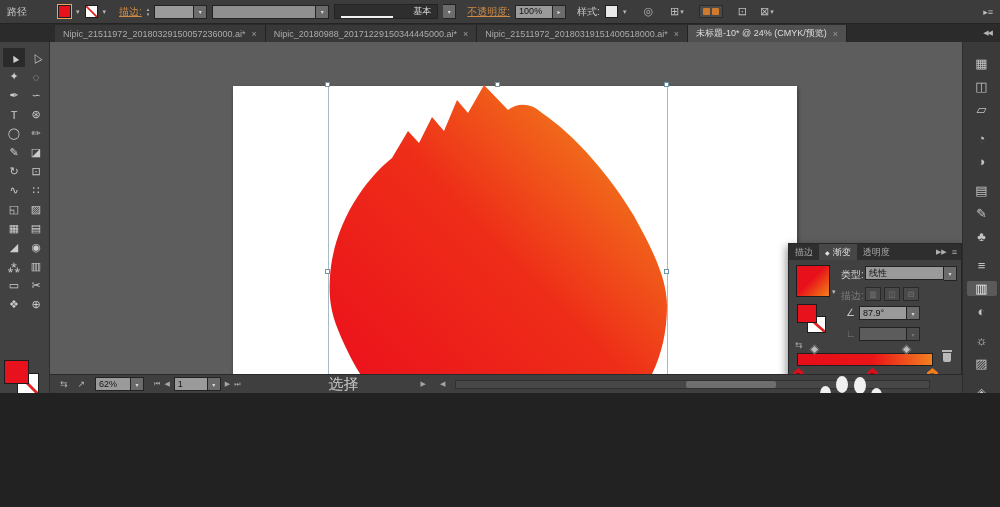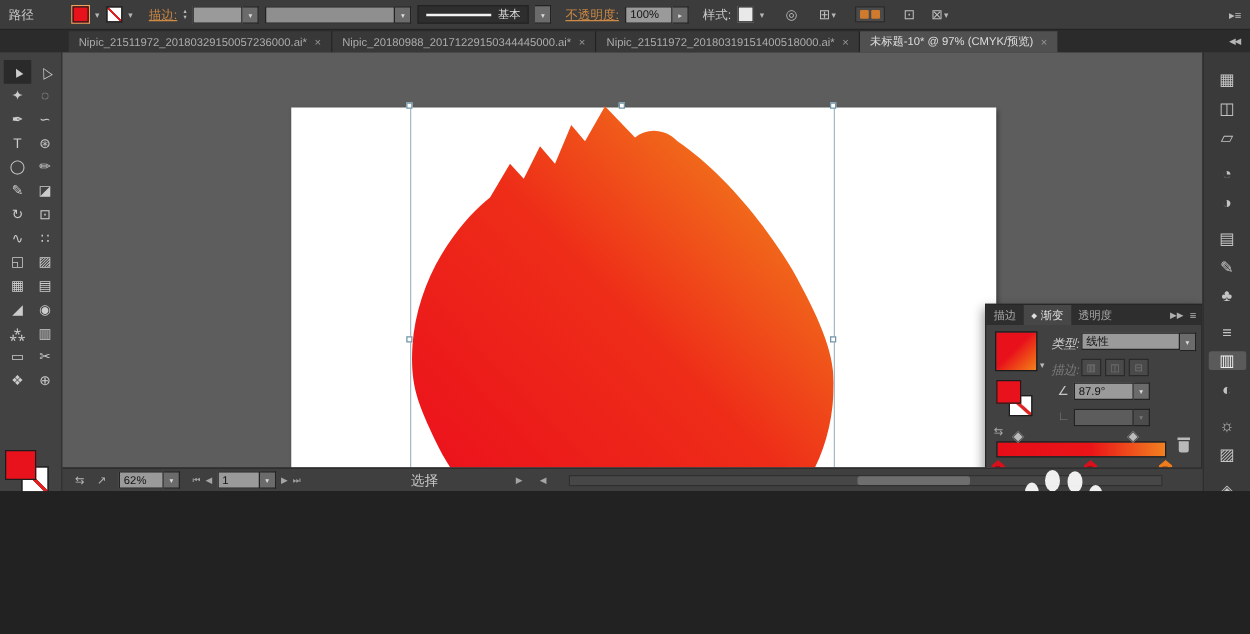--- a/index.html
+++ b/index.html
@@ -17,21 +17,21 @@
   .sw-fill { background:#e8121c; box-shadow:0 0 0 1px #f2a35c; }
   .sw-none { background:linear-gradient(to top right,#fff 44%,#d22 46%,#d22 54%,#fff 56%); }
   .sw-white { background:#e9e9e9; }
   .dd { color:#b5b5b5; font-size:7px; }
   .fld { background:#9a9a9a; color:#141414; border:1px solid #232323; height:14px;
     line-height:13px; font-size:9px; padding:0 3px; display:inline-flex; align-items:center; }
   .ddbtn { width:13px; height:14px; background:#6b6b6b; border:1px solid #232323; border-left:none;
     color:#d9d9d9; font-size:6px; display:inline-flex; align-items:center; justify-content:center; }
   .stepper { display:inline-flex; flex-direction:column; font-size:5px; color:#bbb; line-height:5px; }
   .brushfld { background:#2e2e2e; border:1px solid #232323; height:15px; display:inline-flex;
-    align-items:center; gap:5px; padding:0 6px; color:#ddd; font-size:9px; }
+    align-items:flex-end; gap:20px; padding:0 6px; color:#ddd; font-size:9px; }
   .brushline { width:52px; height:2px; background:#f2f2f2; display:inline-block; }
   .cb-icon { color:#bdbdbd; font-size:11px; display:inline-flex; align-items:center; gap:1px; }
   .orangebtn { display:inline-flex; gap:2px; background:#4a4a4a; border:1px solid #2a2a2a; padding:2px 3px; }
   .orangebtn i { width:7px; height:7px; background:#d07a2e; border-radius:1px; display:block; }
   .cb-right { margin-left:auto; color:#bdbdbd; font-size:9px; }
 
   
   .tab-bar { position:absolute; top:24px; left:0; right:0; height:18px; background:#2b2b2b;
     display:flex; align-items:flex-end; padding-left:55px; font-size:9px; color:#ababab; }
   .tab { height:17px; display:flex; align-items:center; gap:6px; padding:0 8px; background:#383838;
@@ -87,21 +87,21 @@
     border:1px solid #262626; box-shadow:-2px 3px 8px rgba(0,0,0,.4); font-size:10px; color:#cfcfcf; }
   .gp-header { position:absolute; top:0; left:0; right:0; height:16px; background:#2e2e2e; display:flex;
     align-items:stretch; font-size:9px; }
   .gp-tab { padding:2px 6px; color:#a8a8a8; display:flex; align-items:center; gap:3px; }
   .gp-tab.active { background:#474747; color:#e0e0e0; }
   .gp-head-right { margin-left:auto; display:flex; align-items:center; gap:5px; padding-right:4px;
     color:#b0b0b0; font-size:7px; }
   .gp-swatch { position:absolute; left:7px; top:21px; width:34px; height:32px; border:1px solid #1d1d1d;
     background:linear-gradient(135deg,#e8101b 45%,#ef5a17 80%,#f28020); }
   .gp-swatch-dd { position:absolute; left:43px; top:44px; font-size:7px; color:#bbb; }
-  .gp-row-label { position:absolute; color:#cfcfcf;font-style:italic; }
+  .gp-row-label { position:absolute; color:#cfcfcf; }
   .gp-disabled { color:#7b7b7b; }
   .gp-ddwide { position:absolute; left:76px; top:22px; width:92px; height:15px; display:flex; }
   .gp-ddwide .fld { flex:1; }
   .gp-strokeicons { position:absolute; left:76px; top:43px; display:flex; gap:3px; }
   .gp-si { width:16px; height:14px; border:1px solid #2a2a2a; background:#4a4a4a; color:#777;
     font-size:8px; display:flex; align-items:center; justify-content:center; }
   .gp-proxy { position:absolute; left:8px; top:60px; width:34px; height:32px; }
   .gp-proxy .b { position:absolute; left:10px; top:12px; width:19px; height:17px; background:
     linear-gradient(to top right,#fff 42%,#d22 46%,#d22 54%,#fff 58%); border:1px solid #1c1c1c; }
   .gp-proxy .a { position:absolute; left:0; top:0; width:20px; height:19px; background:#e8121c; border:1px solid #1c1c1c; }
@@ -125,21 +125,21 @@
   .gp-fld .fld { width:48px; }
 
   
   .status-bar { position:absolute; left:50px; right:38px; bottom:0; height:19px; background:#3f3f3f;
     border-top:1px solid #2a2a2a; display:flex; align-items:center; color:#c0c0c0; font-size:9px; }
   .sb-icon { color:#b5b5b5; font-size:9px; margin-left:10px; }
   .sb-zoom { margin-left:10px; display:flex; }
   .sb-zoom .fld { width:36px; }
   .sb-nav { display:flex; align-items:center; gap:4px; margin-left:10px; font-size:7px; color:#a5a5a5; }
   .sb-nav .fld { width:34px; }
-  .sb-status { margin-left:88px; color:#c8c8c8; font-size:11px; }
+  .sb-status { margin-left:88px; color:#c8c8c8; font-size:15px; }
   .sb-arrow { font-size:7px; color:#a5a5a5; }
   .sb-scroll { position:absolute; left:405px; right:32px; top:5px; height:9px; background:#474747;
     border:1px solid #303030; }
   .sb-thumb { position:absolute; left:230px; width:90px; top:0; height:7px; background:#6e6e6e; border-radius:2px; }
 
   
   .wm-blob { position:absolute; left:755px; top:428px; width:224px; height:69px; border-radius:34px;
     background:rgba(132,132,132,.82); z-index:40; }
   .wm-paw { position:absolute; z-index:41; }
   .wm-paw span { position:absolute; background:rgba(255,255,255,.92); border-radius:50%; }
@@ -208,21 +208,21 @@
     </div>
     <div class="tab">
       <span class="tlabel">Nipic_20180988_20171229150344445000.ai*</span>
       <span class="close">×</span>
     </div>
     <div class="tab">
       <span class="tlabel">Nipic_21511972_20180319151400518000.ai*</span>
       <span class="close">×</span>
     </div>
     <div class="tab active">
-      <span class="tlabel">未标题-10* @ 97% (CMYK/预览)</span>
+      <span class="tlabel">未标题-10* @ 24% (CMYK/预览)</span>
       <span class="close">×</span>
     </div>
     <span class="tab-collapse">◀◀</span>
   </div>
 
   <div class="toolbar">
     <div class="tools">
       <span class="tool active">
           <span class="rot">▲</span>
         </span>

